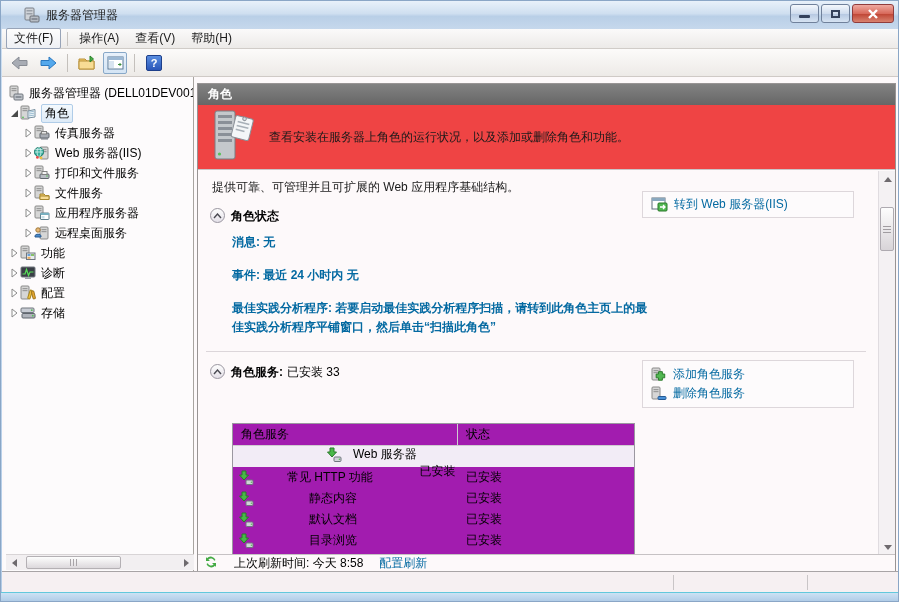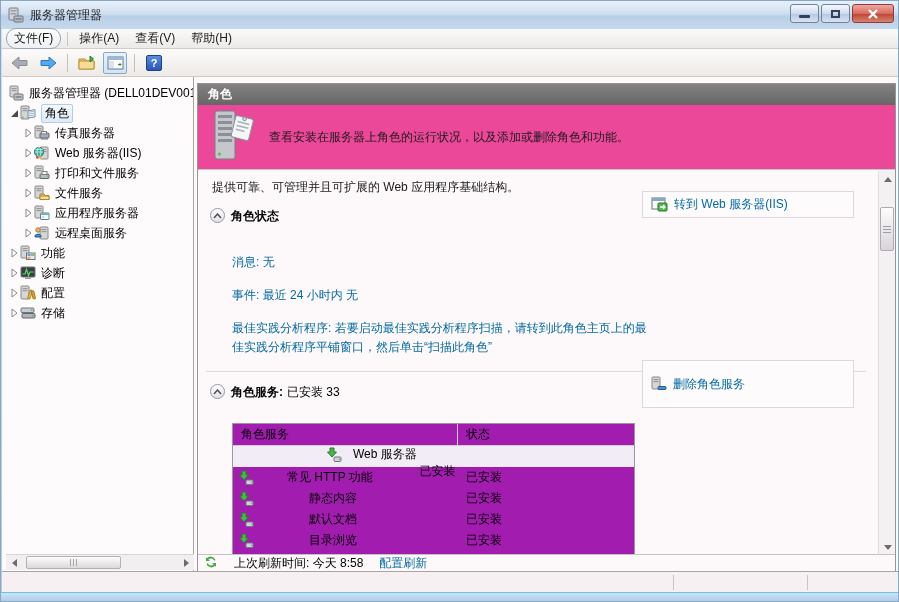--- a/index.html
+++ b/index.html
@@ -6,37 +6,37 @@
   html,body { width:899px; height:602px; }
   body { font-family:"Liberation Sans","DejaVu Sans",sans-serif; font-size:12px; color:#000; background:#fff; }
 
   .window { position:relative; width:899px; height:602px;
     background:linear-gradient(#cfe0f2,#b2cbe6); overflow:hidden;
     border:1px solid #8aa6c6; }
 
   
   .titlebar { position:absolute; left:0; top:0; width:899px; height:28px;
     background:linear-gradient(#e8f1fa 0%,#cfdff0 45%,#b9cfe7 55%,#c6d8ec 100%);
-    display:flex; align-items:center; padding:0 6px; }
+    display:flex; align-items:center; padding:0 22px; }
   .titlebar .ticon { width:18px; height:18px; margin-right:5px; flex:none; }
   .title-text { font-size:12px; color:#1a1a1a; }
   .winbtns { position:absolute; right:6px; top:3px; display:flex; gap:2px; }
   .wbtn { width:29px; height:19px; border:1px solid #70819b; border-radius:3px;
     background:linear-gradient(#f4f8fc,#cfdcee 50%,#b7c9e2 55%,#d6e3f2);
     display:flex; align-items:center; justify-content:center; position:relative; }
   .wbtn.close { width:42px; border-color:#903c3c;
     background:linear-gradient(#eFa9a0,#d86a5c 50%,#c04838 55%,#d9826f); }
   .glyph-min { width:11px; height:3px; background:#33415c; border-radius:1px; margin-top:6px; }
   .glyph-max { width:9px; height:8px; border:2px solid #33415c; background:transparent; }
 
   
   .menubar { position:absolute; left:1px; top:28px; width:897px; height:20px;
     background:linear-gradient(#fbfafa,#eceae8); border-bottom:1px solid #d0ccc8;
     display:flex; align-items:center; padding-left:4px; }
-  .menu-item { padding:1px 7px; margin-right:2px; border-radius:10px; color:#1a1a1a; }
+  .menu-item { padding:1px 7px; margin-right:2px; border-radius:2px; color:#1a1a1a; }
   .menu-item.first { border:1px solid #98a4b8; background:linear-gradient(#fdfdfd,#eef0f4); }
   .menu-sep { width:1px; height:14px; background:#c8c4c0; margin:0 4px; }
 
   
   .toolbar { position:absolute; left:1px; top:48px; width:897px; height:28px;
     background:linear-gradient(#fcfbfa,#edeae7); border-bottom:1px solid #cfcac6;
     display:flex; align-items:center; padding-left:6px; gap:4px; }
   .tbtn { width:24px; height:22px; display:flex; align-items:center; justify-content:center; border-radius:2px; }
   .tbtn.pressed { border:1px solid #88a8c8; background:linear-gradient(#e8f1fb,#d4e4f4); }
   .tool-sep { width:1px; height:18px; background:#c4c0bc; margin:0 3px; }
@@ -70,37 +70,37 @@
   .tri.left  { border-top:4px solid transparent; border-bottom:4px solid transparent; border-right:5px solid #6e6a6e; }
   .tri.right { border-top:4px solid transparent; border-bottom:4px solid transparent; border-left:5px solid #6e6a6e; }
   .tri.up    { border-left:4px solid transparent; border-right:4px solid transparent; border-bottom:5px solid #6e6a6e; }
   .tri.down  { border-left:4px solid transparent; border-right:4px solid transparent; border-top:5px solid #6e6a6e; }
 
   
   .main { position:absolute; left:195px; top:6px; width:699px; height:488px;
     border:1px solid #989494; border-bottom:none; background:#fdf9fa; }
   .main-header { height:21px; background:linear-gradient(#828282,#666666);
     color:#fff; font-weight:bold; display:flex; align-items:center; padding-left:10px; font-size:12px; }
-  .desc { height:65px; background:#ec4899; border-bottom:1px solid #c9c5c7;
+  .desc { height:65px; background:#ef4444; border-bottom:1px solid #c9c5c7;
     display:flex; align-items:center; padding-left:13px; }
   .desc-icon { width:44px; height:56px; flex:none; }
   .desc-text { margin-left:14px; font-size:12px; color:#1a1a1a; }
 
   .scrollwrap { position:absolute; left:0; top:87px; width:697px; height:384px; }
   .content { position:absolute; left:0; top:0; width:680px; height:384px; overflow:hidden; }
   .intro { padding:8px 0 0 14px; color:#1a1a1a; }
 
   .section-head { display:flex; align-items:flex-start; margin:12px 0 0 12px; }
   .chev-circle { width:15px; height:15px; border:1px solid #9a96a0; border-radius:50%;
     background:linear-gradient(#fdfdfd,#e4e0e8); display:flex; align-items:center; justify-content:center; margin-right:6px; }
   .sec-title { font-weight:bold; font-size:12px; }
   .sec-title-reg { font-weight:normal; margin-left:4px; }
 
   a.blue, .blue { color:#0369a1; text-decoration:none; }
-  .status-links { margin:28px 0 0 34px; width:420px; }
+  .status-links { margin:8px 0 0 34px; width:420px;font-weight:bold; }
   .status-links .sl { margin-bottom:14px; display:block; line-height:19px; }
 
   .action-box { position:absolute; border:1px solid #ddd7db; background:#fdfbfc; padding:4px 8px; }
   .box-goto { left:444px; top:20px; width:212px; height:27px; display:flex; align-items:center; }
   .box-addrem { left:444px; top:189px; width:212px; height:48px; display:flex; flex-direction:column; justify-content:space-around; }
   .action-link { display:flex; align-items:center; gap:6px; }
 
   .sec-divider { height:1px; background:#dcd6da; margin:14px 0 0 8px; width:660px; }
 
   
@@ -518,20 +518,29 @@
             <span class="sec-title">角色服务:</span>
             <span class="sec-title-reg">已安装 33</span>
           </div>
 
           <div class="action-box box-addrem">
             <a class="blue action-link" href="#">
               <svg width="16" height="16" viewBox="0 0 16 16">
                 <rect x="1" y="1" width="8" height="12" rx="1" fill="#d6d6d6" stroke="#8a8a8a"></rect>
                 <rect x="2.5" y="3" width="5" height="1.2" fill="#9a9a9a"></rect>
                   <rect x="2.5" y="5" width="5" height="1.2" fill="#9a9a9a"></rect>
+                <path d="M9 7 H13 V9.5 H15.5 V13.5 H13 V16 H9 V13.5 H6.5 V9.5 H9 Z" transform="translate(-1,-2) scale(0.95)" fill="#52b852" stroke="#287828"></path>
+              </svg>
+              <span>添加角色服务</span>
+            </a>
+            <a class="blue action-link" href="#">
+              <svg width="16" height="16" viewBox="0 0 16 16">
+                <rect x="1" y="1" width="8" height="12" rx="1" fill="#d6d6d6" stroke="#8a8a8a"></rect>
+                <rect x="2.5" y="3" width="5" height="1.2" fill="#9a9a9a"></rect>
+                  <rect x="2.5" y="5" width="5" height="1.2" fill="#9a9a9a"></rect>
                 <rect x="7" y="10.5" width="8" height="3" rx="1" fill="#4890d8" stroke="#245a94"></rect>
               </svg>
               <span>删除角色服务</span>
             </a>
           </div>
 
           <div class="svc-table">
             <div class="tab-head">
               <div class="c1">角色服务</div>
               <div class="c2">状态</div>

